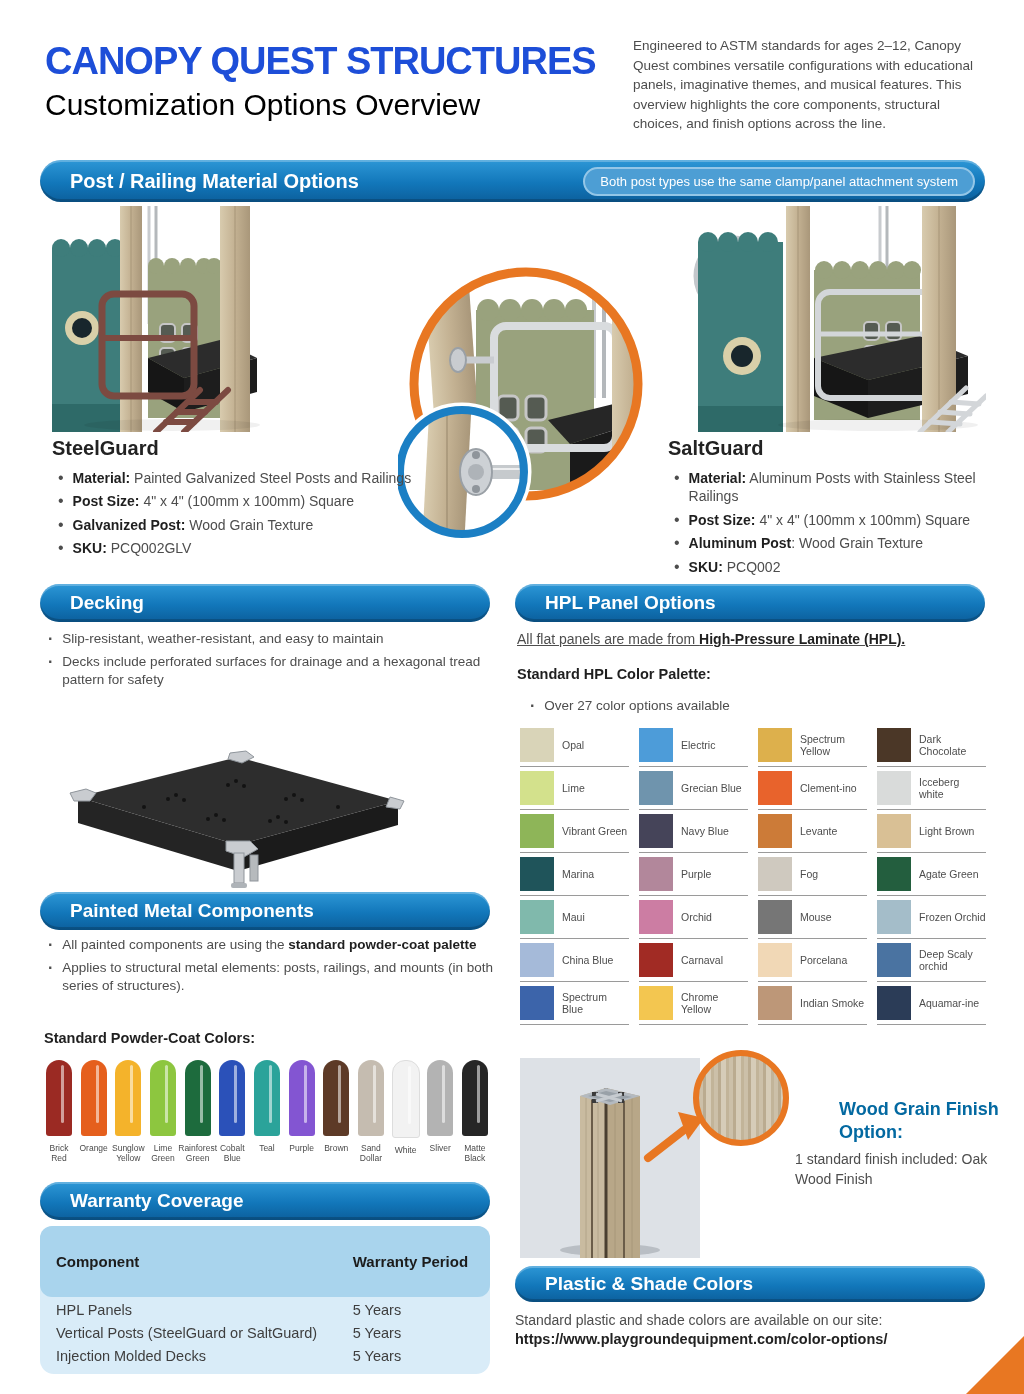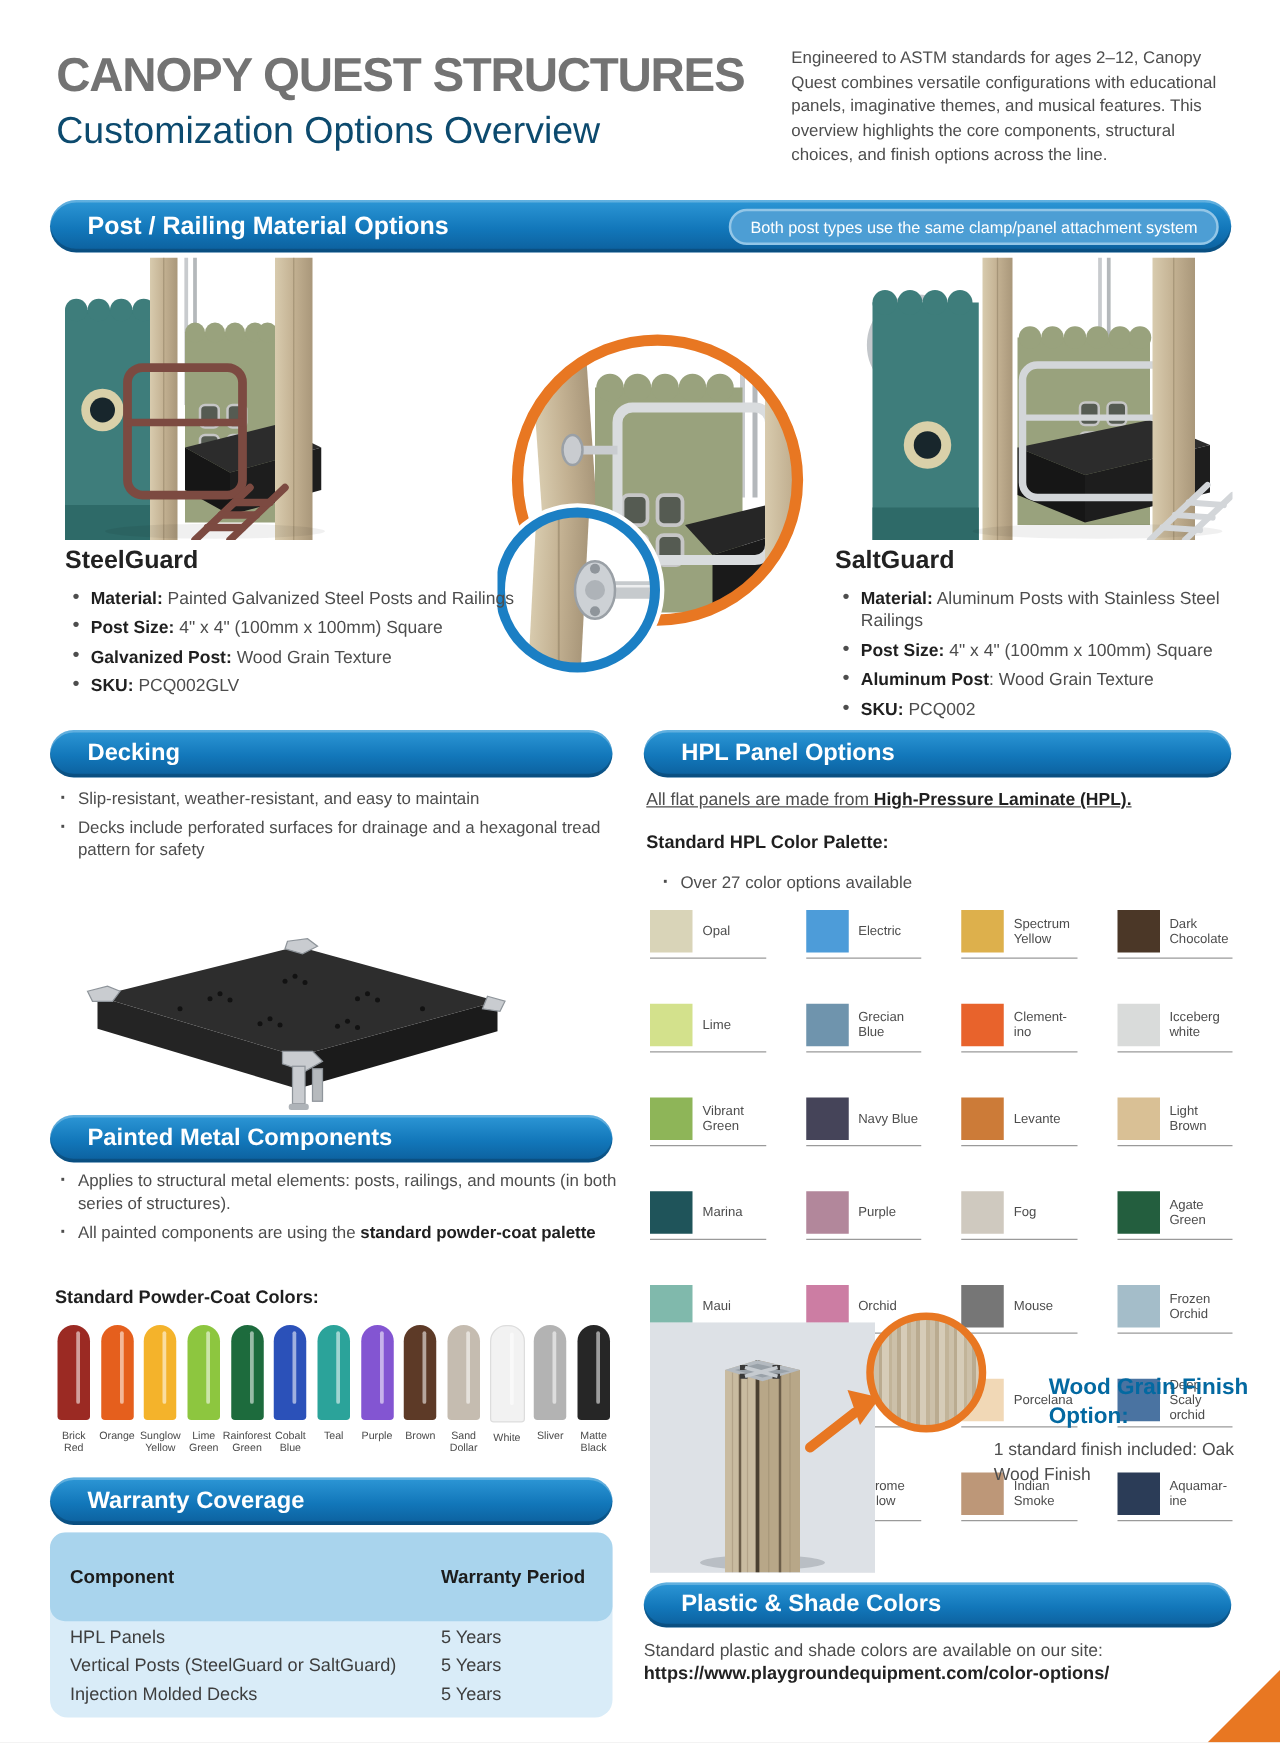--- a/index.html
+++ b/index.html
@@ -1,21 +1,21 @@
 <!DOCTYPE html>
 <html><head>
 <meta charset="utf-8">
 <style>
   html,body{margin:0;padding:0;background:#e9e9e9;}
   .page{position:relative;width:1024px;height:1394px;background:#fff;margin:0 auto;
         font-family:"Liberation Sans",sans-serif;overflow:hidden;}
   .abs{position:absolute;}
   
-  .title{left:45px;top:40px;font-size:38px;font-weight:800;color:#737373;letter-spacing:-1px;white-space:nowrap;}
-  .subtitle{left:45px;top:88px;font-size:30px;font-weight:400;color:#0c4a6e;white-space:nowrap;}
+  .title{left:45px;top:40px;font-size:38px;font-weight:800;color:#1d4ed8;letter-spacing:-1px;white-space:nowrap;}
+  .subtitle{left:45px;top:88px;font-size:30px;font-weight:400;color:#000000;white-space:nowrap;}
   .intro{left:633px;top:36px;width:358px;font-size:13.5px;line-height:1.45;color:#4d4d4d;}
   
   .banner{background:linear-gradient(180deg,#2d97d6 0%,#1277ba 55%,#0c5f9c 100%);
           border-radius:22px;color:#fff;font-weight:800;display:flex;align-items:center;
           box-shadow:inset 0 -3px 0 rgba(0,0,0,.18), inset 0 2px 0 rgba(255,255,255,.25);}
   .banner .bt{padding-left:30px;font-size:20px;}
   .banner-sm .bt{font-size:19px;}
   .note-pill{margin-left:auto;margin-right:10px;background:#4d9ed4;border:2px solid #93c6e7;
              border-radius:16px;color:#fff;font-size:13px;font-weight:400;padding:5px 15px;}
   
@@ -24,21 +24,21 @@
   ul.blist li::before{content:"•";margin:0 9px 0 6px;color:#4d4d4d;}
   ul.blist.smalldot li::before{content:"·";font-weight:700;}
   ul.blist .txt{flex:1;font-size:14px;line-height:1.32;color:#4d4d4d;}
   ul.blist.f135 .txt{font-size:13.5px;}
   ul.blist b{color:#1f1f1f;font-weight:800;}
   .h3{font-size:20px;font-weight:800;color:#222;margin-bottom:9px;}
   .bodytext{font-size:14px;color:#4d4d4d;line-height:1.4;text-decoration:underline;}
   .bodytext b{color:#1f1f1f;font-weight:800;}
   .subhead{font-size:14.5px;font-weight:800;color:#1f1f1f;}
   
-  .hpl-grid{display:grid;grid-template-columns:repeat(4,1fr);column-gap:10px;gap:32px;}
+  .hpl-grid{display:grid;grid-template-columns:repeat(4,1fr);column-gap:10px;}
   .hpl-cell{display:flex;align-items:center;gap:8px;height:43px;border-bottom:1px solid #9a9a9a;box-sizing:border-box;}
   .hpl-swatch{width:34px;height:34px;flex:0 0 34px;}
   .hpl-label{font-size:10.5px;line-height:1.15;color:#4d4d4d;}
   
   .caps{display:flex;justify-content:space-between;}
   .cap-wrap{width:34px;display:flex;flex-direction:column;align-items:center;}
   .cap{width:26px;height:76px;border-radius:13px 13px 3px 3px;position:relative;overflow:hidden;}
   .cap::after{content:"";position:absolute;left:58%;top:7%;width:3px;height:76%;
               background:rgba(255,255,255,.55);border-radius:2px;}
   .cap-label{font-size:8.5px;line-height:1.2;text-align:center;margin-top:7px;color:#4a4a4a;}
@@ -463,24 +463,24 @@
         <div class="hpl-label">Aquamar-ine</div>
       </div>
   </div>
 
   <div class="abs banner banner-sm" style="left:40px;top:892px;width:450px;height:38px;">
     <span class="bt">Painted Metal Components</span>
   </div>
   <div class="abs" style="left:42px;top:936px;width:452px;">
     <ul class="blist smalldot f135">
       <li>
+          <div class="txt"><span>All painted components are using the </span><b>standard powder-coat palette</b><span></span></div>
+        </li>
+      <li>
           <div class="txt"><span>Applies to structural metal elements: posts, railings, and mounts (in both series of structures).</span><b></b><span></span></div>
-        </li>
-      <li>
-          <div class="txt"><span>All painted components are using the </span><b>standard powder-coat palette</b><span></span></div>
         </li>
     </ul>
   </div>
   <div class="abs subhead" style="left:44px;top:1030px;">Standard Powder-Coat Colors:</div>
 
   <div class="abs caps" style="left:42px;top:1060px;width:450px;">
     <div class="cap-wrap">
         <div class="cap" style="background-color: rgb(155, 42, 35);"></div>
         <div class="cap-label">Brick Red</div>
       </div>

